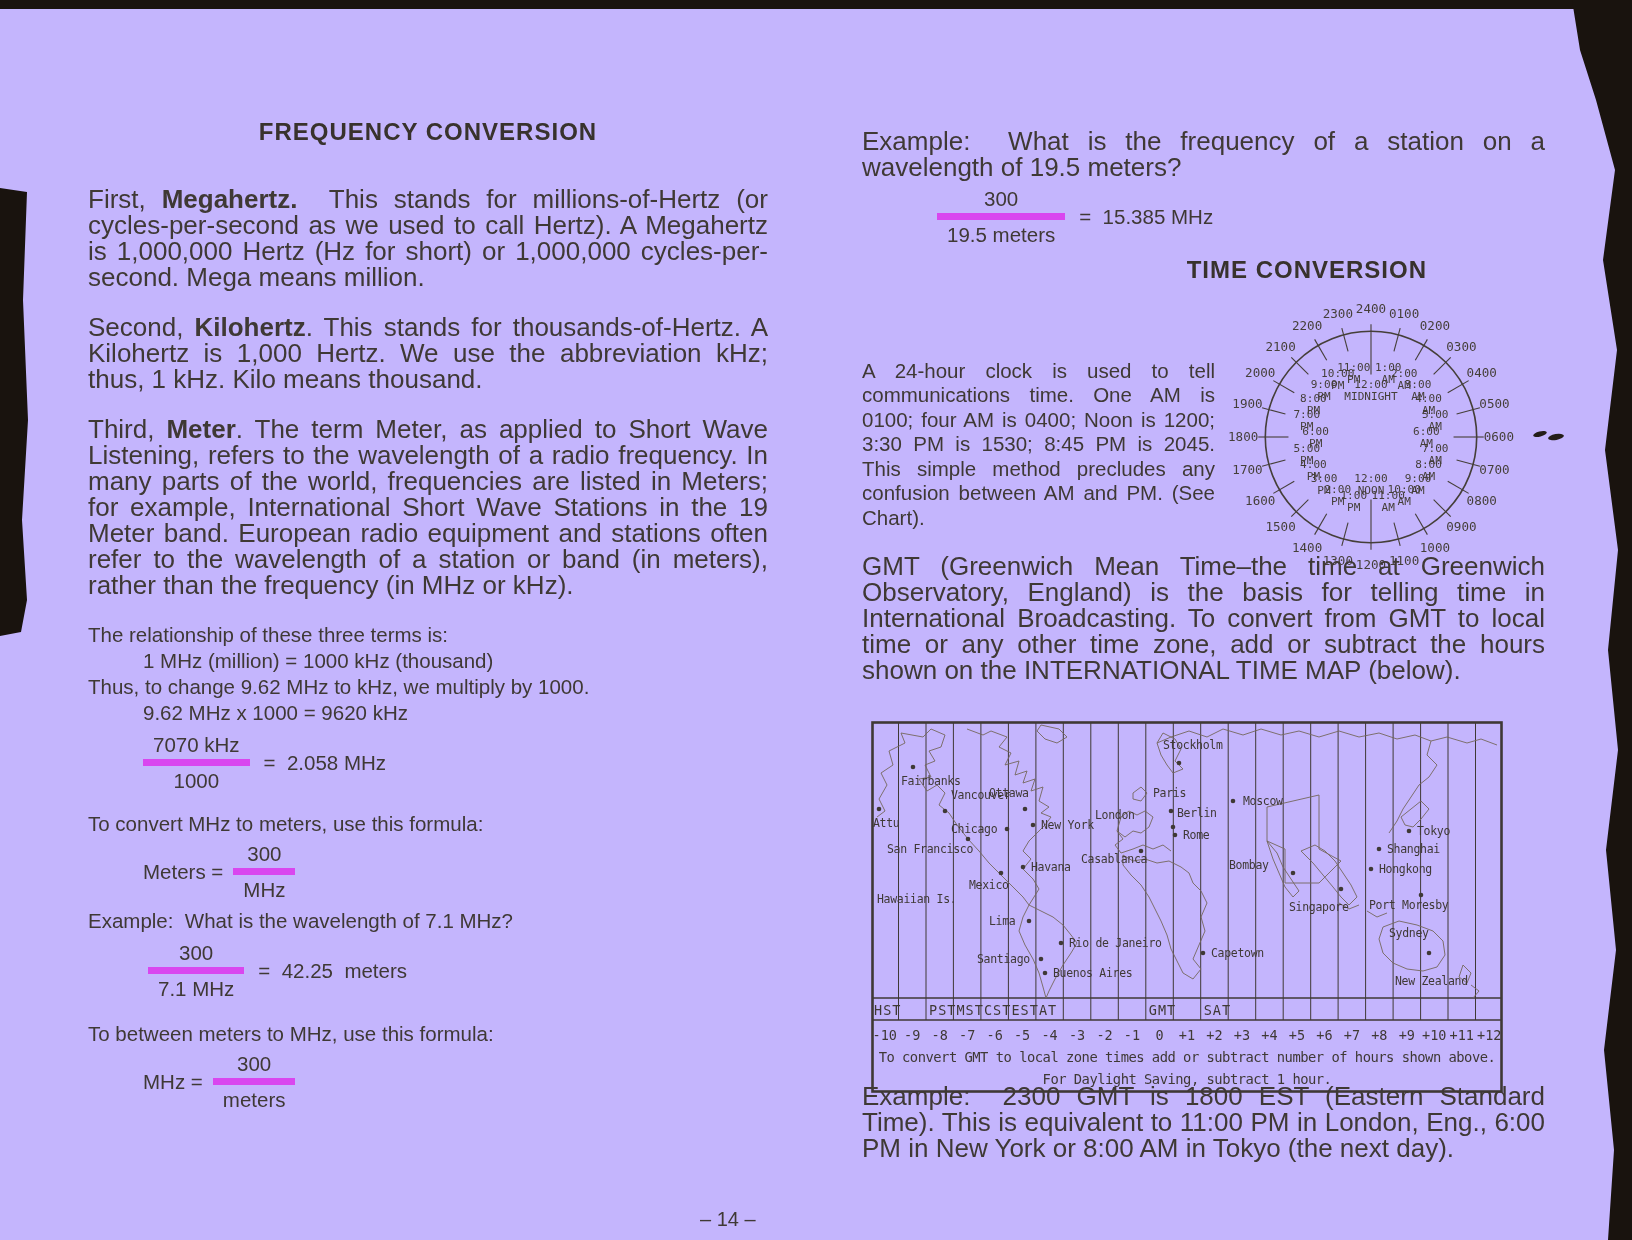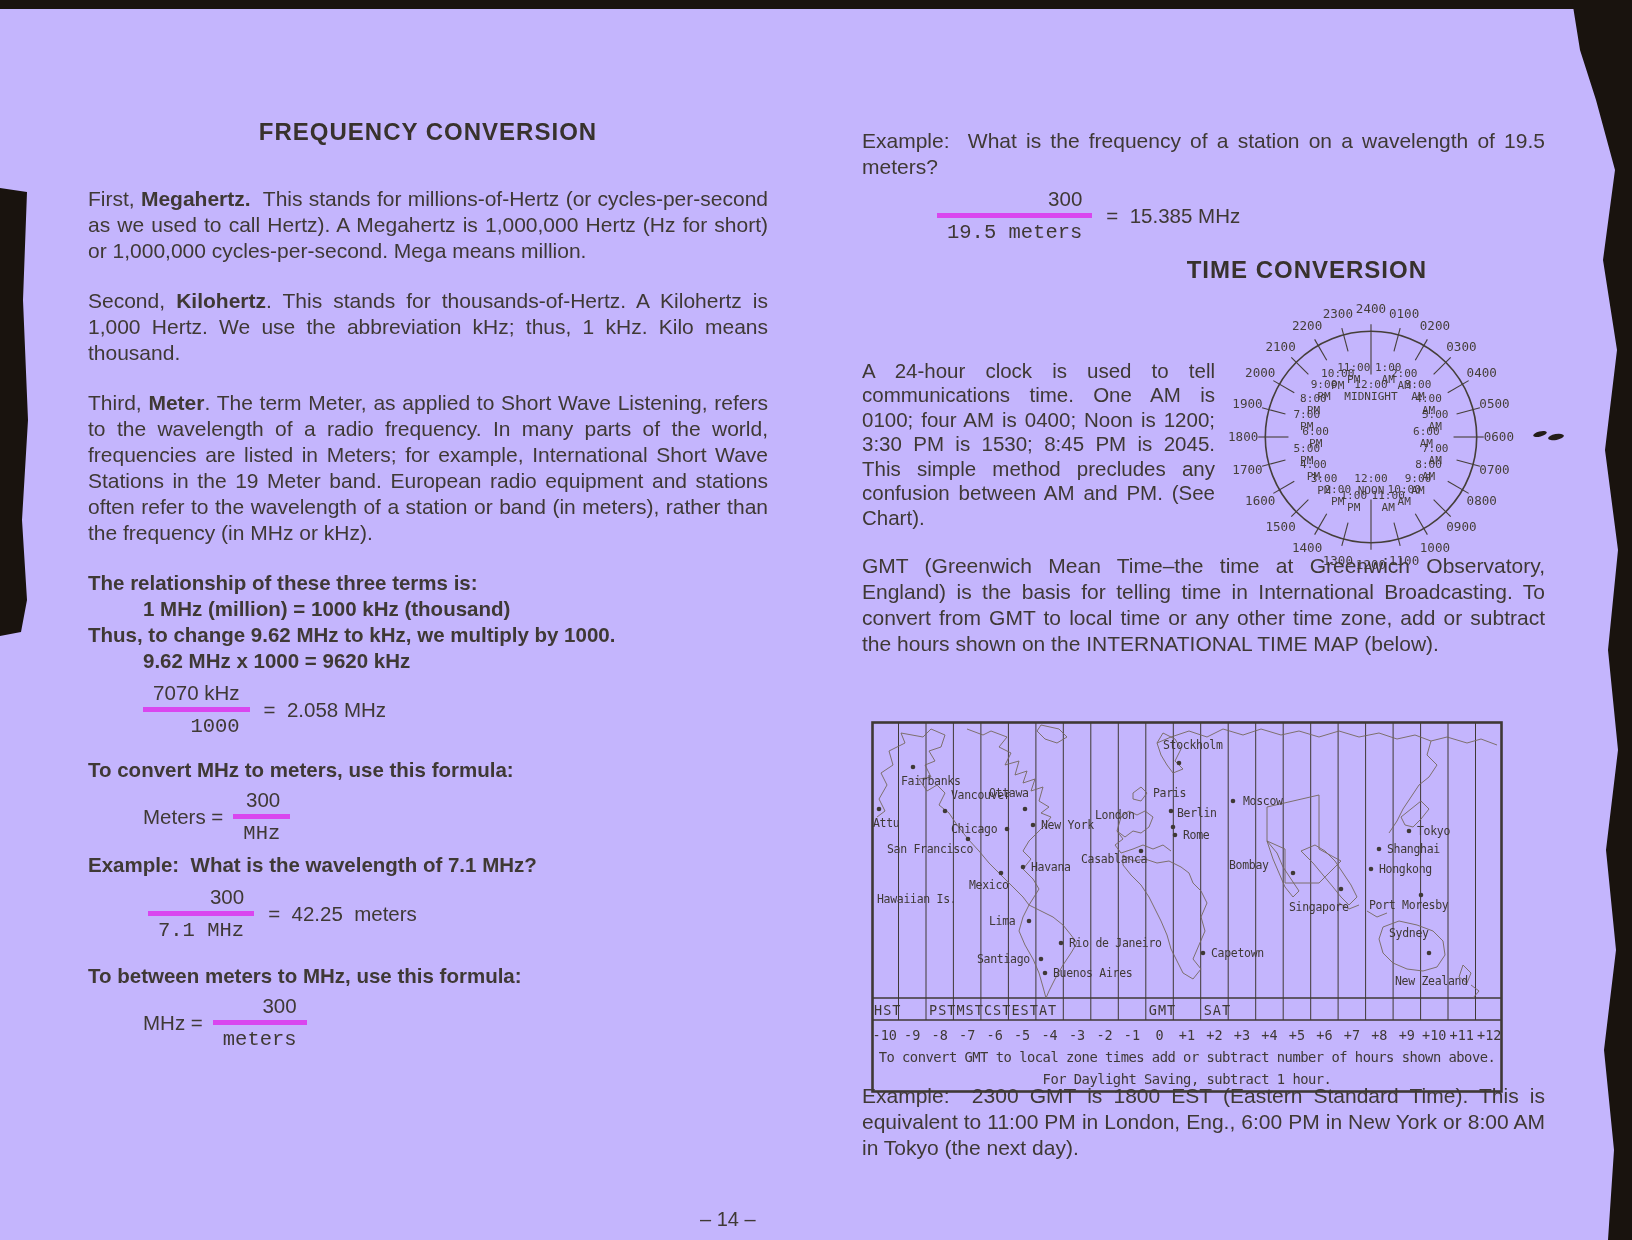--- a/index.html
+++ b/index.html
@@ -3,27 +3,27 @@
 <meta charset="utf-8">
 <style>
   html,body{margin:0;padding:0;background:#888;}
   .page{position:relative;width:1632px;height:1240px;background:#c4b5fd;overflow:hidden;
         font-family:"Liberation Sans",sans-serif;color:#3f3935;}
   
   .scan-svg{position:absolute;left:0;top:0;z-index:50;pointer-events:none;}
   
   .col-left{position:absolute;left:88px;top:118px;width:680px;}
   h1.sec{font-size:24px;font-weight:bold;letter-spacing:1px;color:#38322d;text-align:center;margin:0 0 40px 0;}
-  p.body{font-size:21px;line-height:26px;margin:0 0 24px 0;text-align:justify;white-space:pre-wrap;}
-  .line{font-size:20.5px;line-height:26px;text-align:justify;white-space:pre-wrap;font-weight:bold;}
+  p.body{font-size:26px;line-height:26px;margin:0 0 24px 0;text-align:justify;white-space:pre-wrap;}
+  .line{font-size:20.5px;line-height:26px;text-align:justify;white-space:pre-wrap;}
   .indent{padding-left:55px;}
   .frac-row{display:flex;align-items:center;font-size:20.5px;line-height:25px;margin:6px 0 18px 0;}
-  .frac{display:inline-flex;flex-direction:column;text-align:right;}
+  .frac{display:inline-flex;flex-direction:column;text-align:center;}
   .frac .num{padding:0 10px 2px 10px;}
-  .frac .den{border-top:5px solid #d946ef;padding:2px 10px 0 10px;font-family:Liberation Mono, monospace;}
+  .frac .den{border-top:7px solid #d946ef;padding:2px 10px 0 10px;}
   .frac-label{margin-right:10px;}
   .frac-result{margin-left:14px;white-space:pre;}
   .ind55{padding-left:55px;} .ind60{padding-left:60px;} .ind75{padding-left:75px;}
   
   .col-right{position:absolute;left:862px;top:128px;width:683px;height:1100px;}
   .r-ex-top{position:absolute;left:0;top:0;width:683px;}
   .r-title{position:absolute;left:0;top:128px;width:565px;font-size:24px;font-weight:bold;letter-spacing:1px;
            color:#38322d;text-align:right;}
   .r-clock-para{position:absolute;left:0;top:210px;width:353px;font-size:20.5px;line-height:24.5px;
                 text-align:justify;white-space:pre-wrap;}

